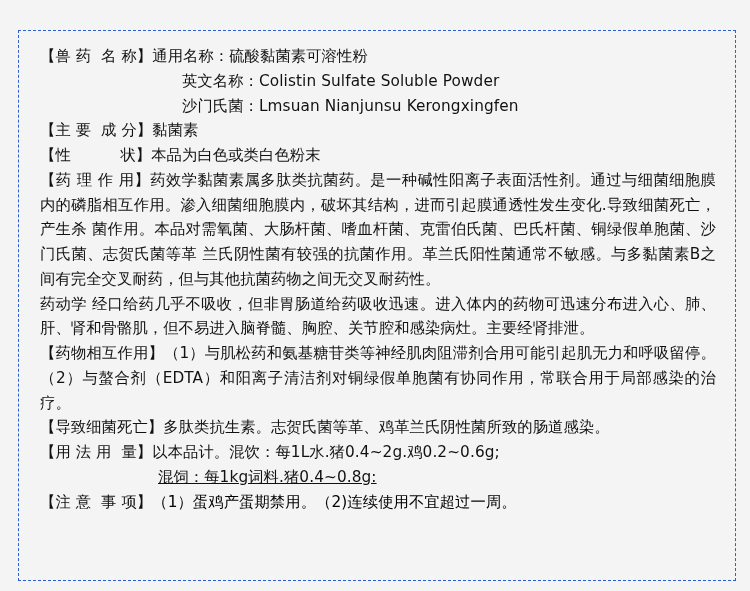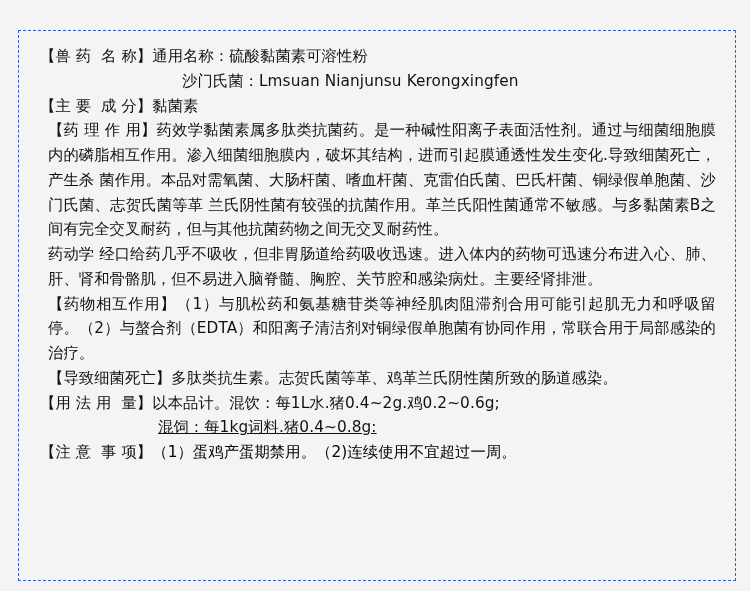--- a/index.html
+++ b/index.html
@@ -38,21 +38,20 @@
     letter-spacing: 0.1px;
   }
   .line {
     white-space: pre-wrap;
     word-break: break-all;
   }
   .para {
     white-space: pre-wrap;
     text-align: justify;
     text-justify: inter-ideograph;
-    margin-left: 8px;
   }
   .label {
     white-space: pre;
     text-align: center;
   }
   .indent-a {
     padding-left: 142px;
     white-space: pre-wrap;
   }
   .indent-b {
@@ -69,25 +68,27 @@
 </style>
 </head>
 <body>
 
 <div class="page">
   <div class="dashed-frame"></div>
   <div class="content">
 
     <div class="line"><span class="label">【兽 药  名 称】</span><span>通用名称：</span><span>硫酸黏菌素可溶性粉</span></div>
 
+    <div class="indent-a"><span>英文名称：</span><span class="latin">Colistin Sulfate Soluble Powder</span></div>
 
     <div class="indent-a"><span>沙门氏菌：</span><span class="latin">Lmsuan Nianjunsu Kerongxingfen</span></div>
 
     <div class="line"><span class="label">【主 要  成 分】</span><span>黏菌素</span></div>
 
+    <div class="line"><span class="label">【性          状】</span><span>本品为白色或类白色粉末</span></div>
 
     <div class="para"><span class="label">【药 理 作 用】</span><span>药效学黏菌素属多肽类抗菌药。是一种碱性阳离子表面活性剂。通过与细菌细胞膜内的磷脂相互作用。渗入细菌细胞膜内，破坏其结构，进而引起膜通透性发生变化.导致细菌死亡，产生杀 菌作用。本品对需氧菌、大肠杆菌、嗜血杆菌、克雷伯氏菌、巴氏杆菌、铜绿假单胞菌、沙门氏菌、志贺氏菌等革 兰氏阴性菌有较强的抗菌作用。革兰氏阳性菌通常不敏感。与多黏菌素B之间有完全交叉耐药，但与其他抗菌药物之间无交叉耐药性。</span></div>
 
     <div class="para"><span>药动学 经口给药几乎不吸收，但非胃肠道给药吸收迅速。进入体内的药物可迅速分布进入心、肺、肝、肾和骨骼肌，但不易进入脑脊髓、胸腔、关节腔和感染病灶。主要经肾排泄。</span></div>
 
     <div class="para"><span class="label">【药物相互作用】</span><span>（1）与肌松药和氨基糖苷类等神经肌肉阻滞剂合用可能引起肌无力和呼吸留停。（2）与螯合剂（EDTA）和阳离子清洁剂对铜绿假单胞菌有协同作用，常联合用于局部感染的治疗。</span></div>
 
     <div class="para"><span class="label">【导致细菌死亡】</span><span>多肽类抗生素。志贺氏菌等革、鸡革兰氏阴性菌所致的肠道感染。</span></div>
 
     <div class="line"><span class="label">【用 法 用  量】</span><span>以本品计。混饮：每1L水.猪0.4~2g.鸡0.2~0.6g;</span></div>

